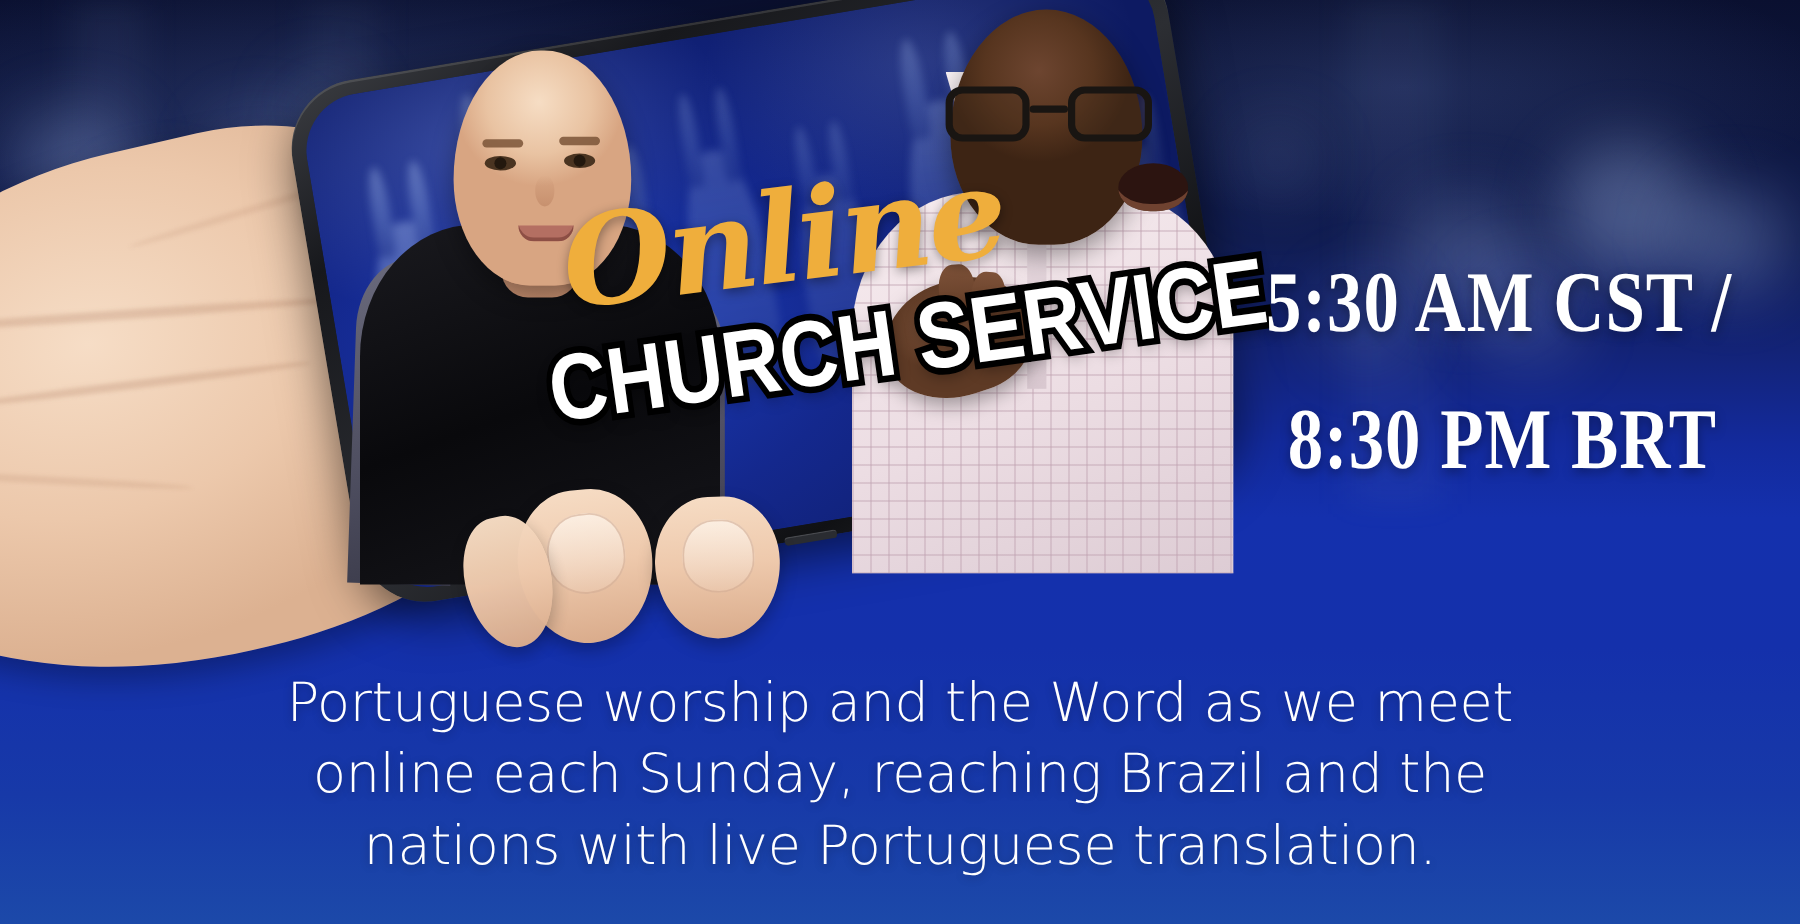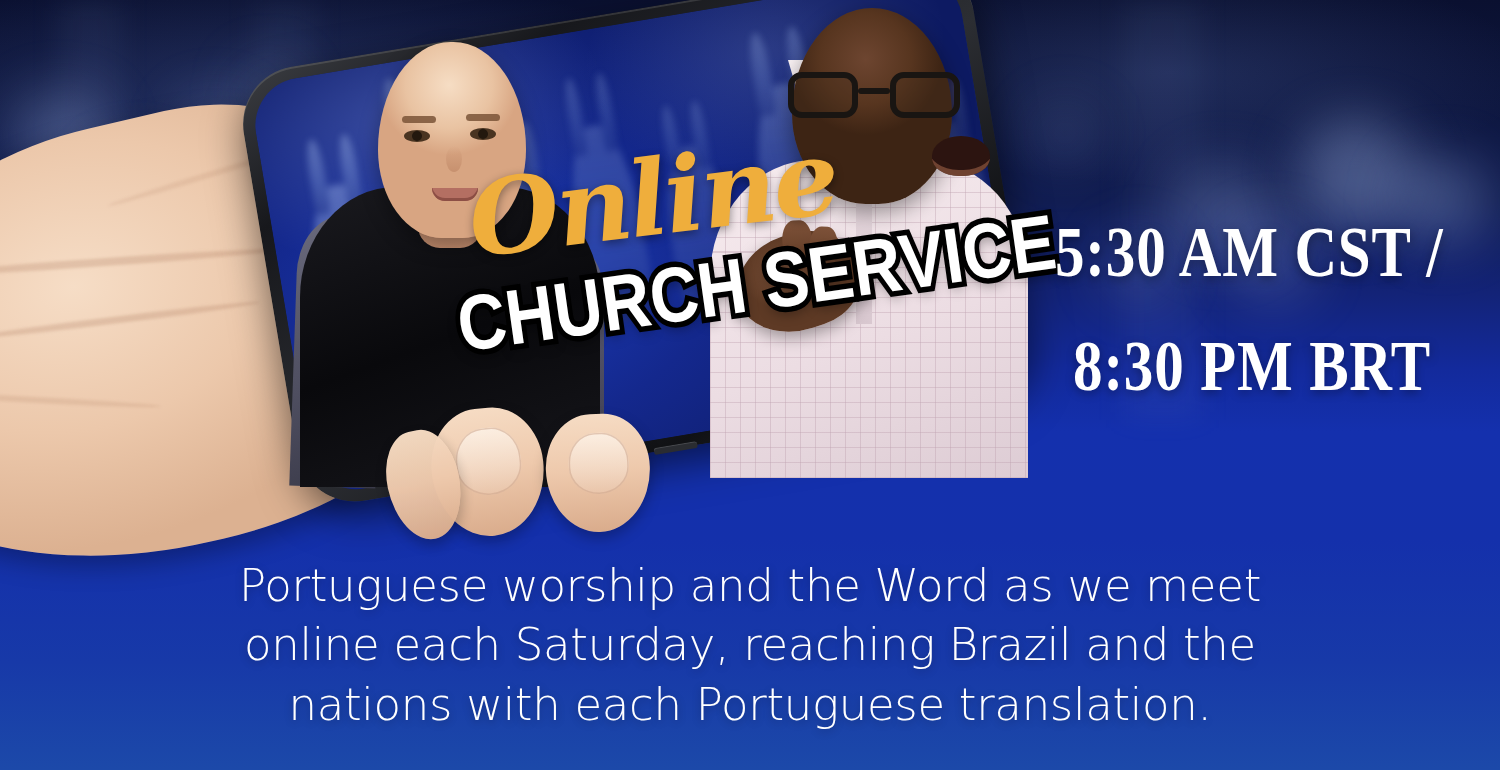--- a/index.html
+++ b/index.html
@@ -420,17 +420,17 @@
 
   <div class="church-service">CHURCH SERVICE</div>
 
   <div class="time-block">
     <span class="time-line l1">5:30 AM CST /</span>
     <span class="time-line l2">8:30 PM BRT</span>
   </div>
 
   <div class="blurb">
     <span>Portuguese worship and the Word as we meet</span>
-    <span>online each Saturday, reaching Brazil and the</span>
-    <span>nations with each Portuguese translation.</span>
+    <span>online each Sunday, reaching Brazil and the</span>
+    <span>nations with live Portuguese translation.</span>
   </div>
 
 </div>
 
 </body></html>

